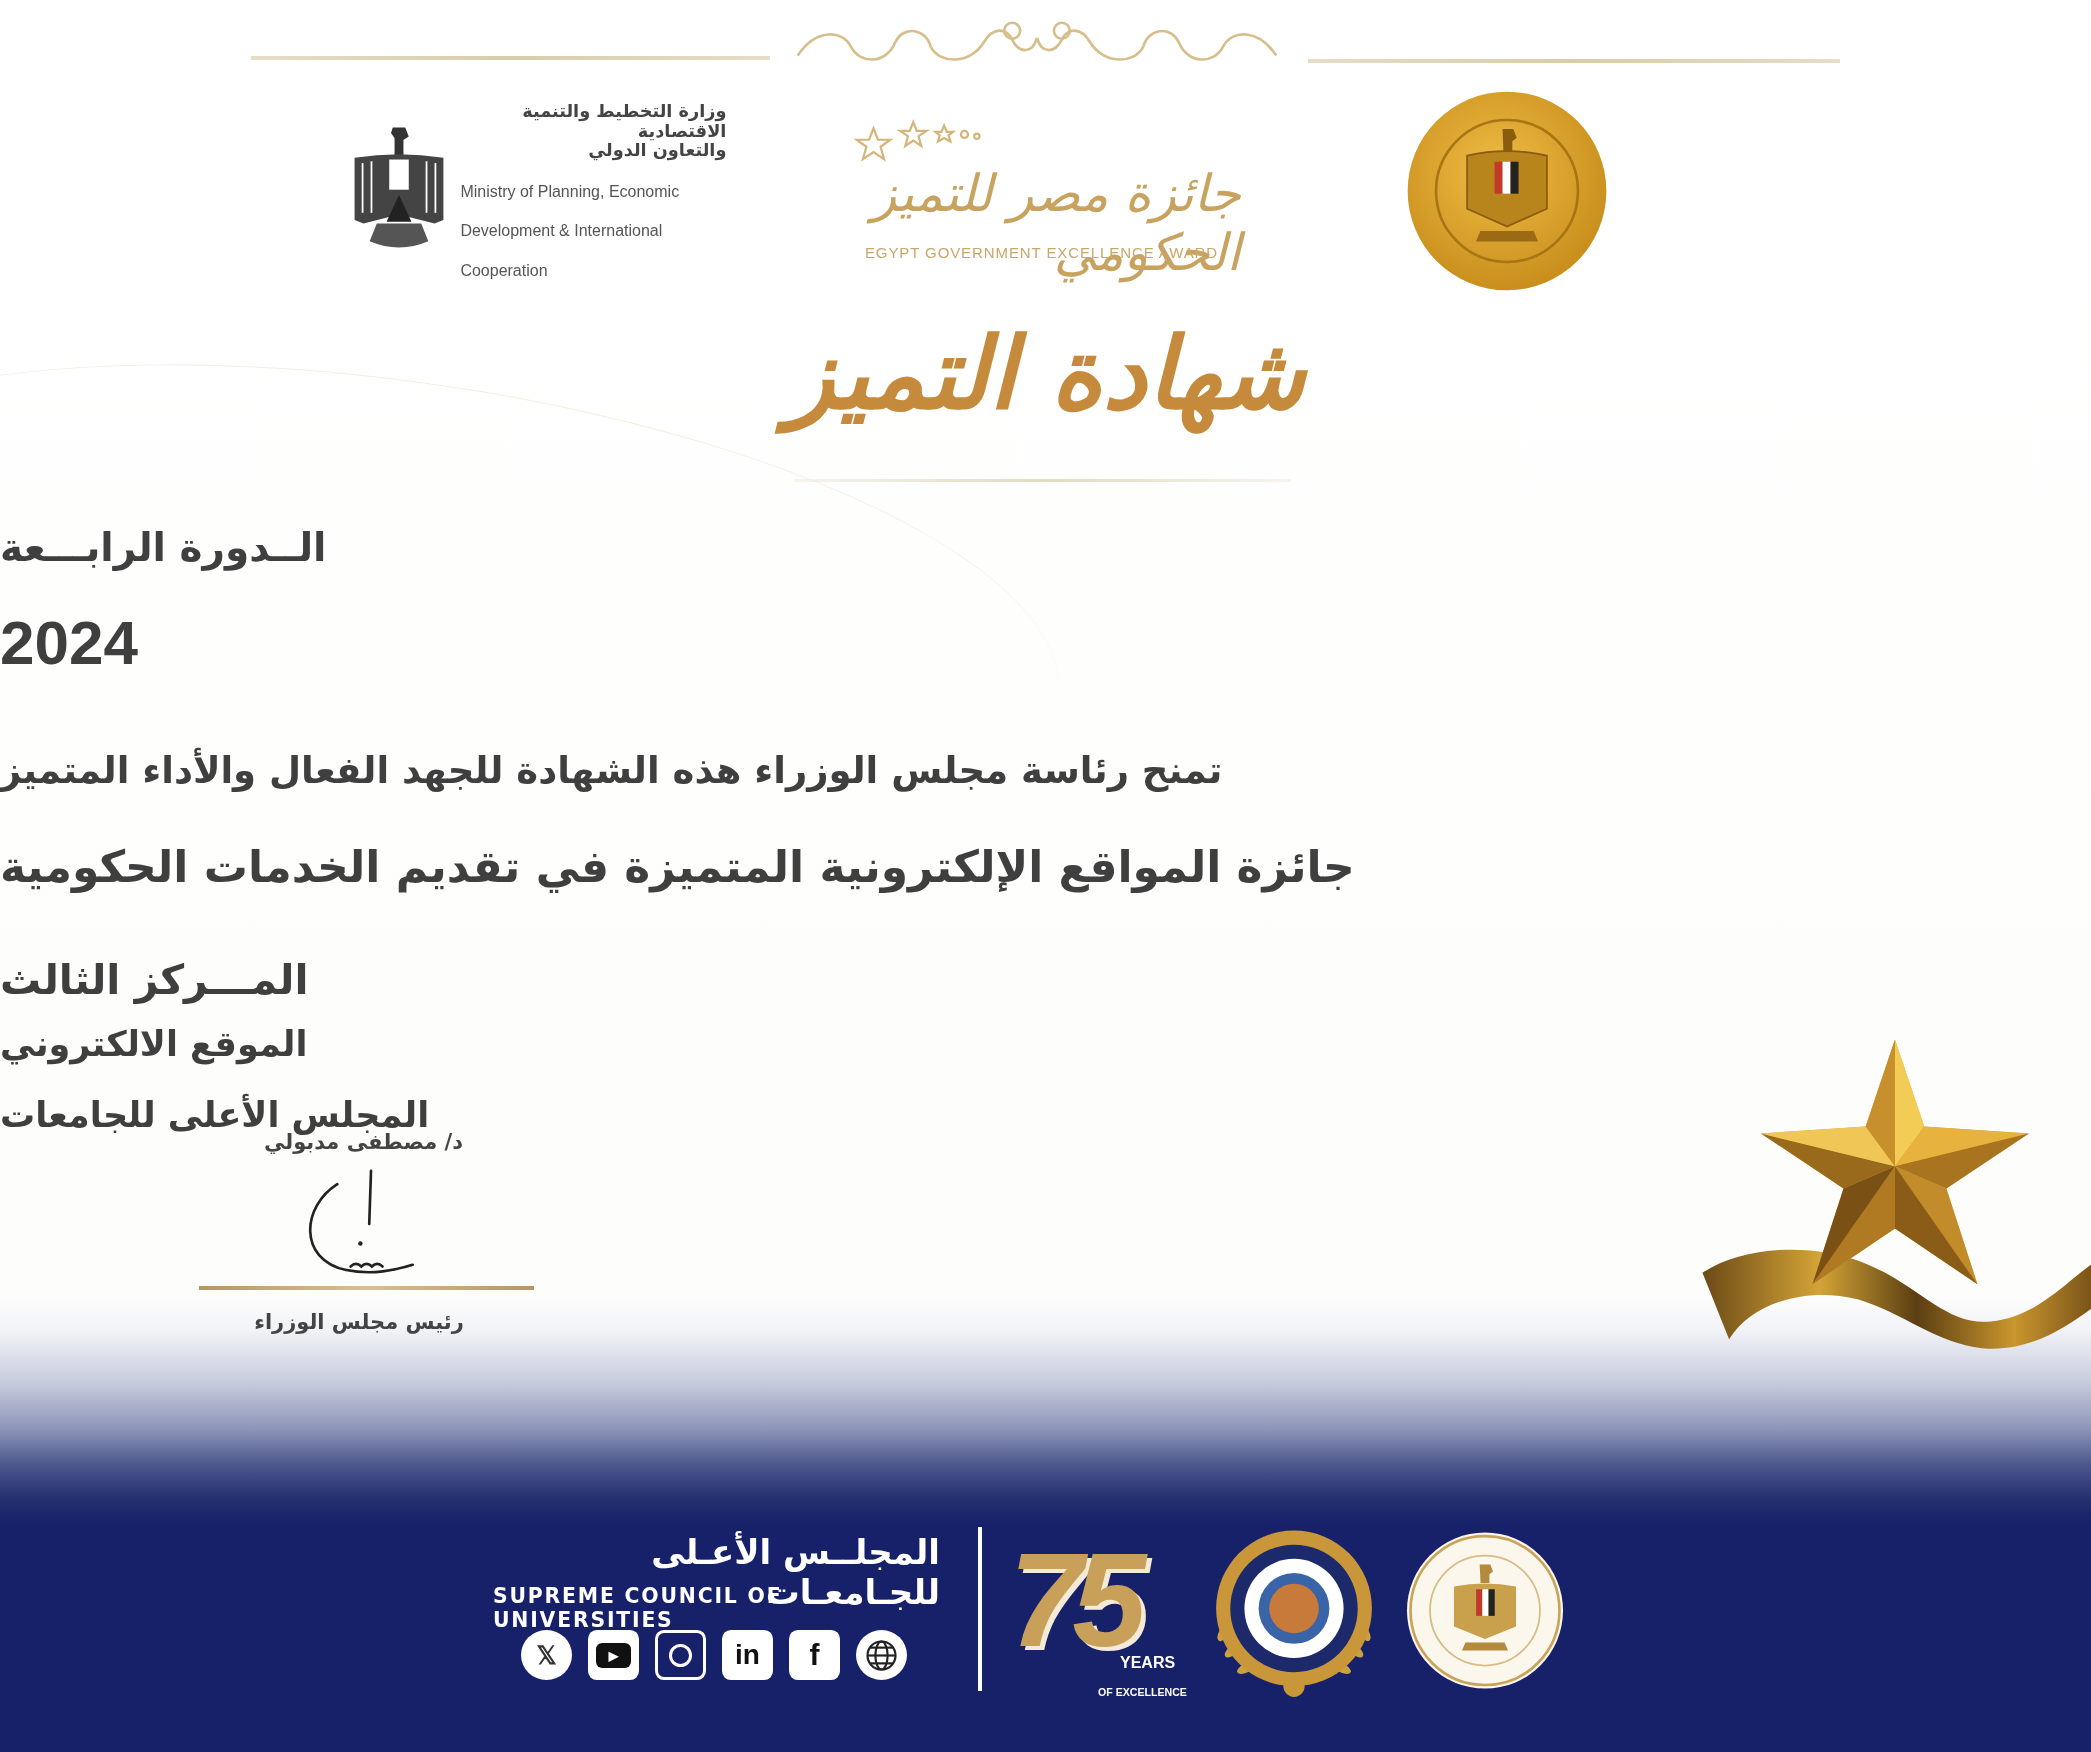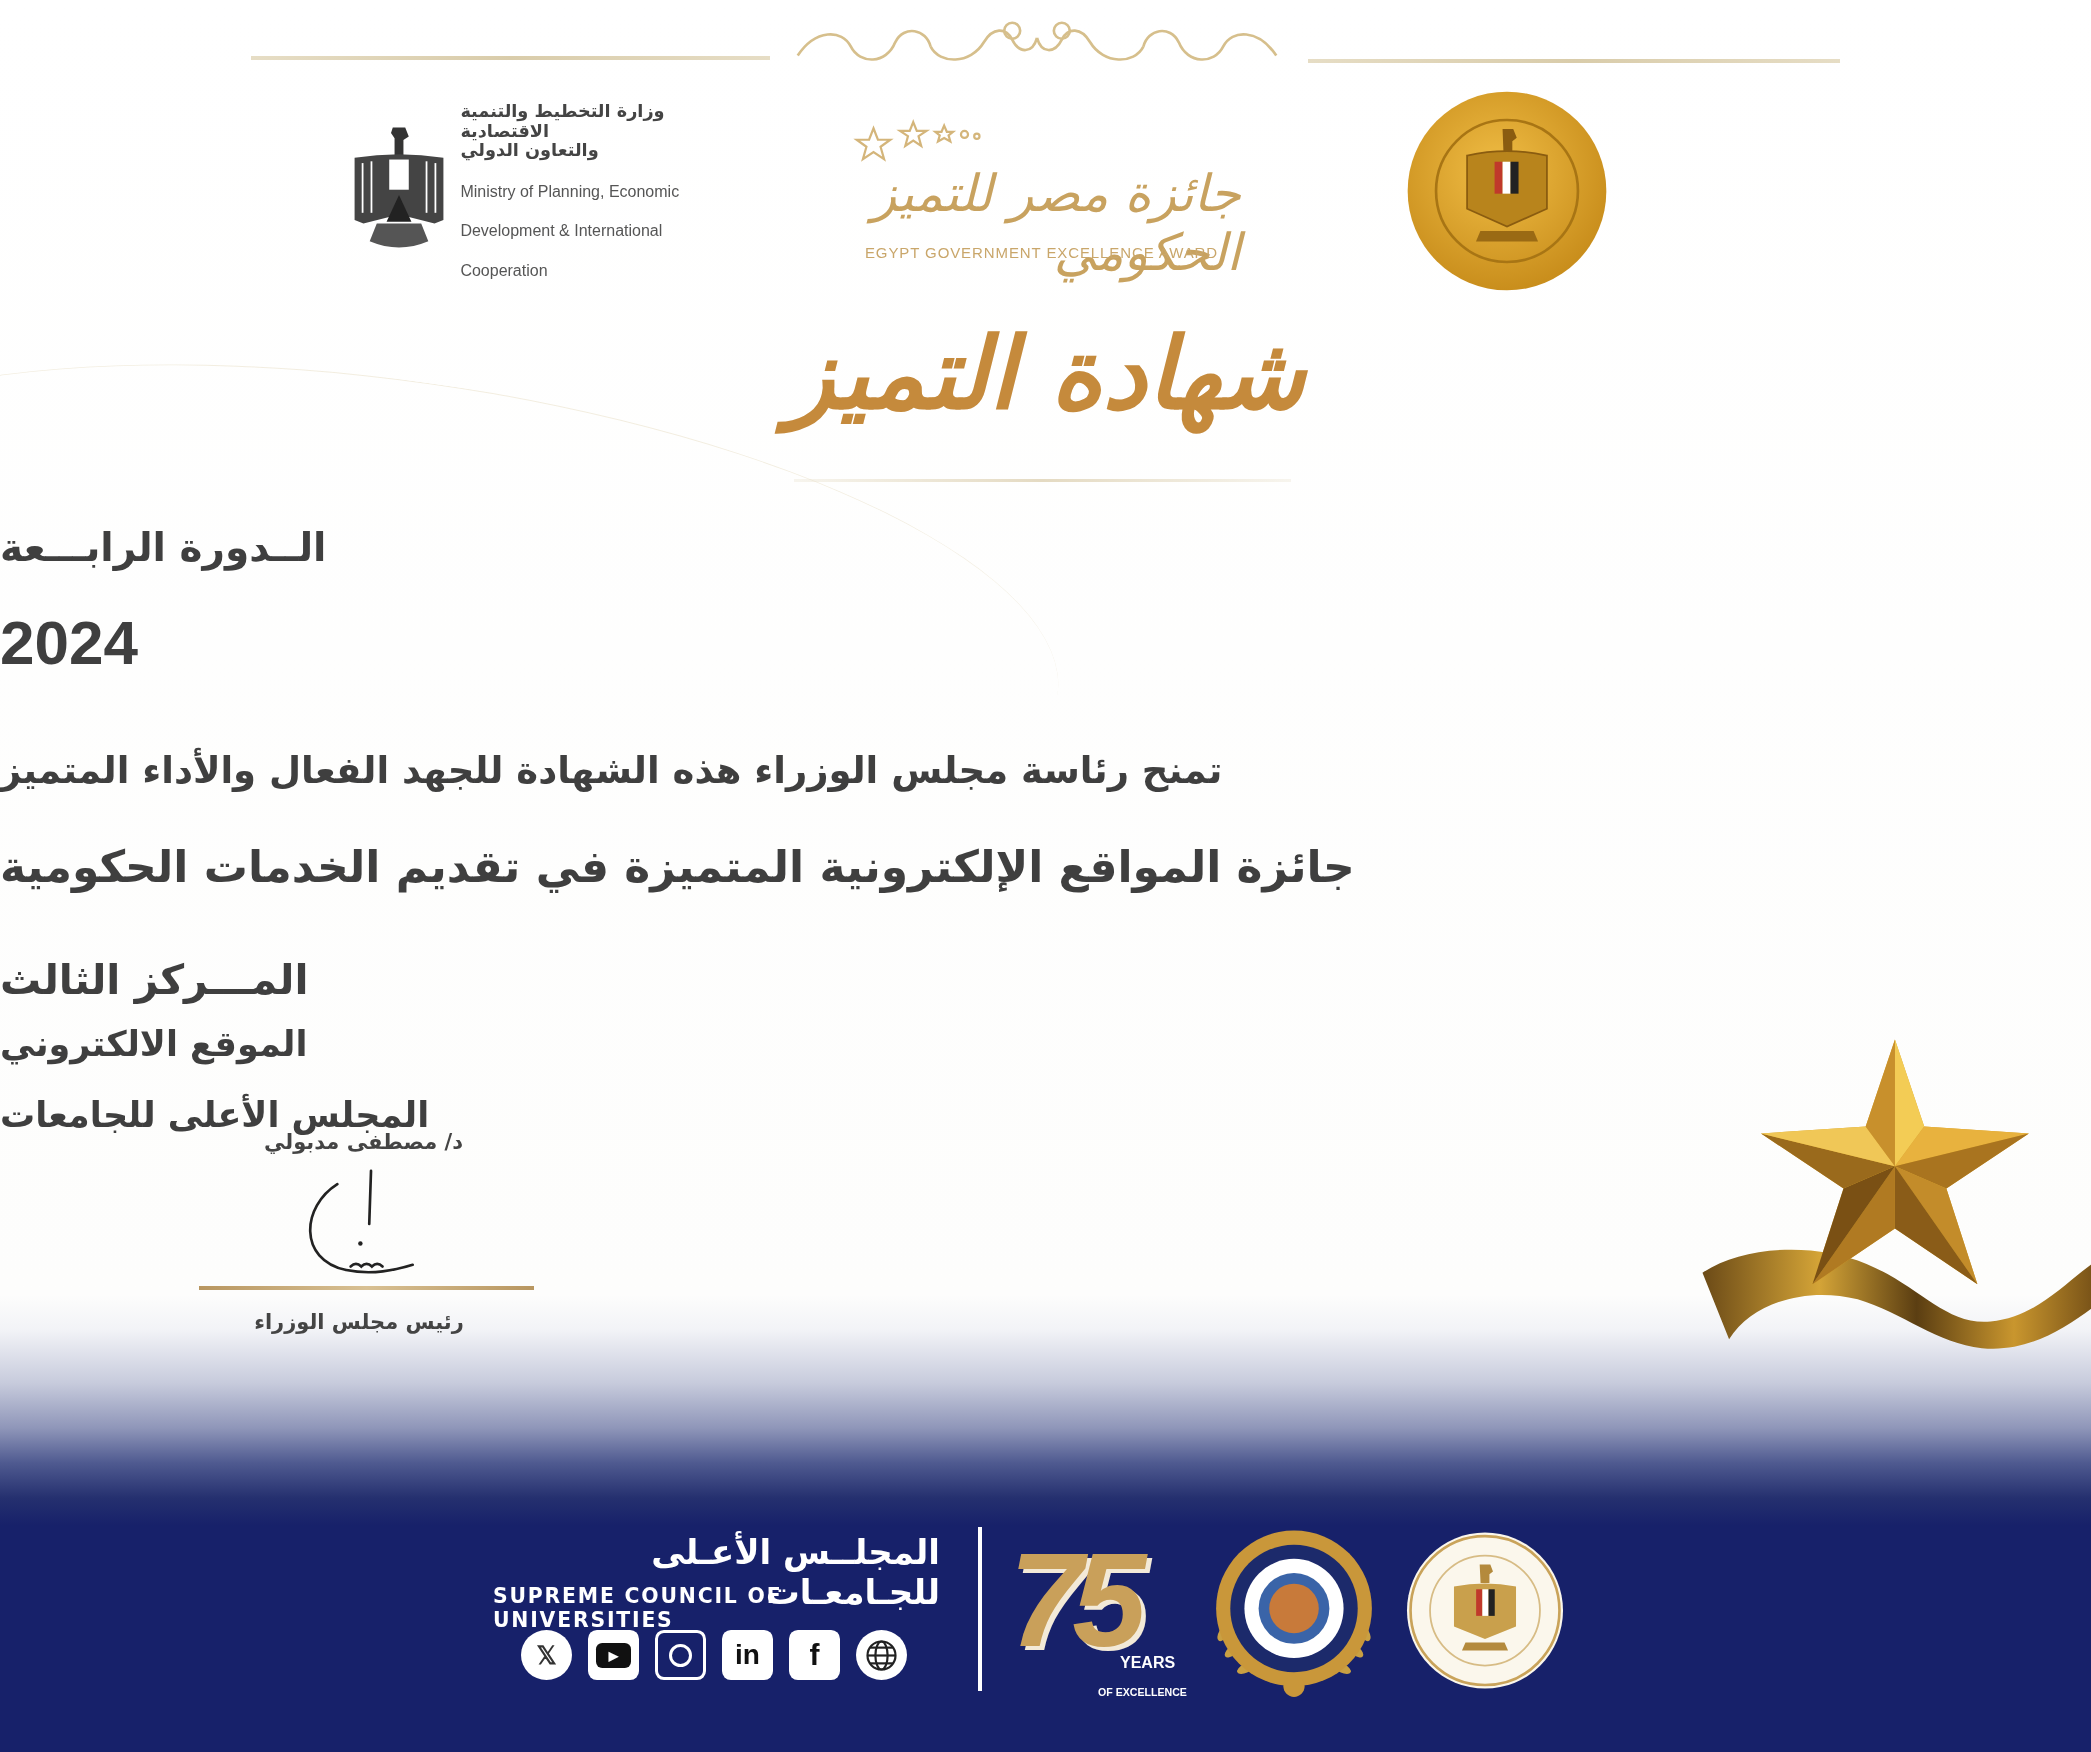--- a/index.html
+++ b/index.html
@@ -18,21 +18,21 @@
     border-top: 1.8px solid rgba(220,205,170,0.35);
     border-radius: 50%;
     transform: rotate(8deg);
   }
   .gold-line { position: absolute; height: 3.5px; background: linear-gradient(to right, #e6ddc5, #d9ccaa, #e6ddc5); }
   .ornament { position: absolute; left: 780px; top: 19.5px; width: 514px; height: 49px; }
 
   
   .ministry { position: absolute; left: 350px; top: 120px; width: 390px; height: 142px; display: flex; align-items: center; gap: 12.4px; }
   .ministry .eagle { width: 98px; height: 135px; }
-  .ministry .ar { font-size: 17.7px; font-weight: bold; color: #444; line-height: 19.5px; direction: rtl; text-align: left; width: 266px;}
+  .ministry .ar { font-size: 17.7px; font-weight: bold; color: #444; line-height: 19.5px; direction: rtl; text-align: right; width: 266px;}
   .ministry .en { font-size: 16px; color: #555; line-height: 17.7px; direction: ltr; text-align: left; font-family: "Liberation Sans", sans-serif; margin-top: 22px; }
 
   
   .award { position: absolute; left: 833px; top: 115px; width: 417px; height: 160px; text-align: center; }
   .award .stars { position: absolute; left: 17.7px; top: 0; width: 151px; height: 53px; }
   .award .ar { position: absolute; left: 17.7px; top: 49px; width: 390px; font-family: "DejaVu Serif", serif; font-size: 51px; color: #c8a25f; direction: rtl; font-style: italic; text-align: right; }
   .award .en { position: absolute; left: 0; top: 129px; width: 417px; font-family: "Liberation Sans", sans-serif; font-size: 15px; letter-spacing: 0.9px; color: #c9a66a; }
 
   
   .seal { position: absolute; left: 1405px; top: 89px; width: 204px; height: 204px; }

